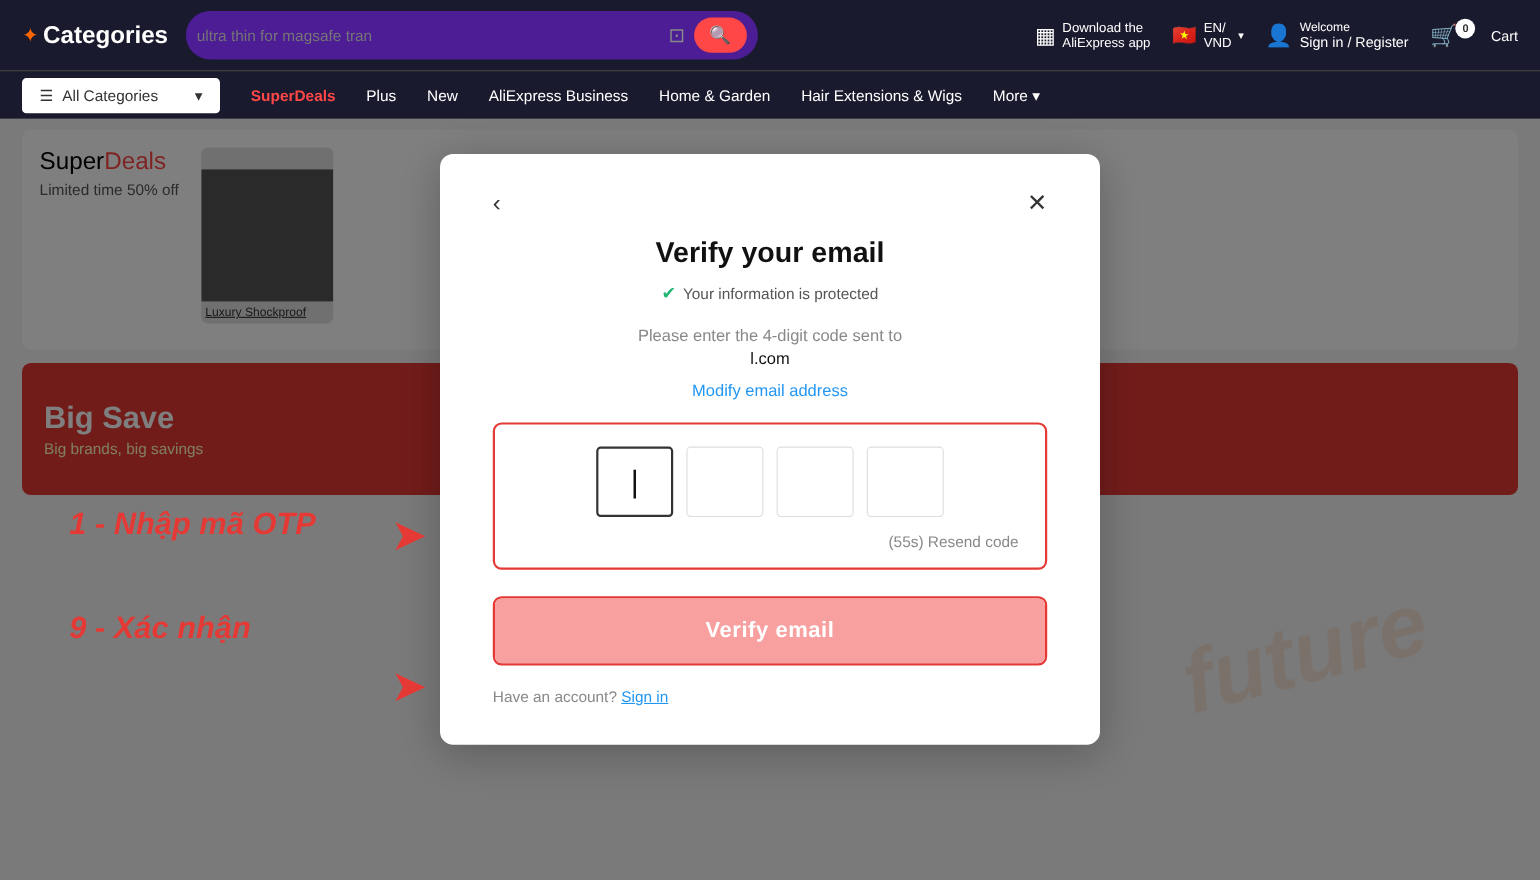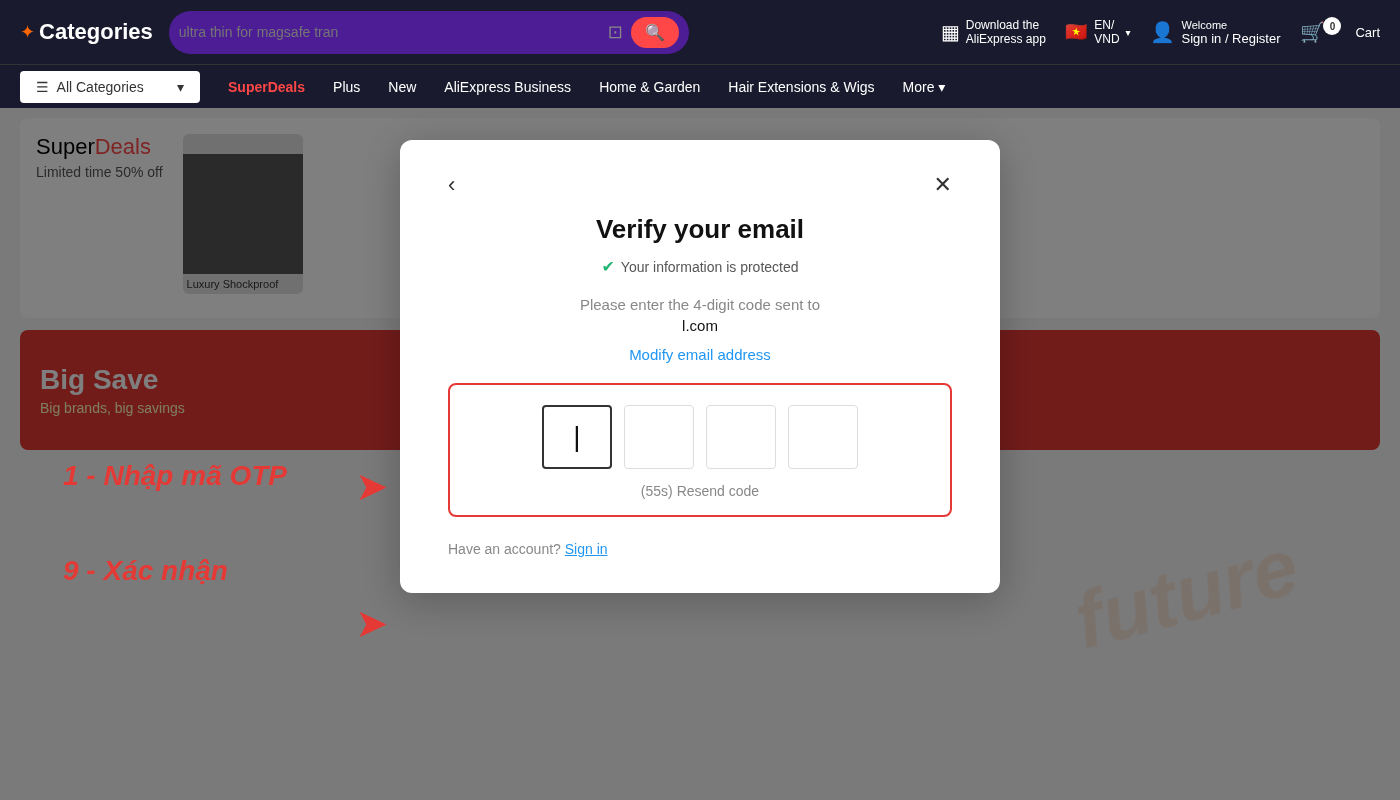--- a/index.html
+++ b/index.html
@@ -43,39 +43,39 @@
     .modal-instruction { text-align: center; font-size: 15px; color: #888; margin-bottom: 4px; }
     .modal-email { text-align: center; font-size: 15px; color: #111; font-weight: 500; margin-bottom: 12px; }
     .modify-link { text-align: center; color: #2196f3; font-size: 15px; cursor: pointer; text-decoration: none; display: block; margin-bottom: 20px; }
 
     
     .otp-container { border: 2px solid #e53935; border-radius: 8px; padding: 20px 24px 16px; margin-bottom: 24px; }
     .otp-inputs { display: flex; justify-content: center; gap: 12px; margin-bottom: 14px; }
     .otp-box { width: 70px; height: 64px; border: 2px solid #333; border-radius: 4px; font-size: 28px; text-align: center; outline: none; color: #111; }
     .otp-box:first-child { border: 2px solid #333; }
     .otp-box:not(:first-child) { border: 1.5px solid #ddd; }
-    .resend-text { text-align: center; font-size: 14px; color: #888; }
+    .resend-text { text-align: right; font-size: 14px; color: #888; }
 
     
     .verify-btn-wrapper { border: 2px solid #e53935; border-radius: 8px; overflow: hidden; margin-bottom: 20px; }
     .verify-btn { width: 100%; padding: 18px; background: #f8a0a0; border: none; font-size: 20px; color: #fff; font-weight: bold; cursor: pointer; letter-spacing: 0.5px; }
     .signin-text { text-align: left; font-size: 14px; color: #888; }
     .signin-link { color: #2196f3; cursor: pointer; text-decoration: underline; }
 
     
     .bg-content { padding: 10px 20px; display: flex; flex-direction: column; gap: 12px; }
     .superdeals-section { background: #fff; border-radius: 8px; padding: 16px; display: flex; align-items: flex-start; gap: 10px; height: 200px; overflow: hidden; }
     .superdeals-label { font-size: 22px; }
     .superdeals-label span { color: #ff4747; }
     .superdeals-sub { font-size: 14px; color: #555; margin-top: 4px; }
     .product-tiles { display: flex; gap: 10px; margin-left: 10px; }
     .product-tile { width: 120px; height: 160px; background: #e0e0e0; border-radius: 6px; overflow: hidden; display: flex; flex-direction: column; justify-content: flex-end; }
     .product-img { width: 100%; height: 120px; background: #ccc; }
     .product-img.dark { background: #555; }
-    .product-name { font-size: 11px; padding: 4px; color: #333; }
+    .product-name { font-size: 11px; padding: 4px; color: #333; text-decoration: underline; }
 
     
     .annotation { position: fixed; z-index: 30; }
     .annotation-text { font-size: 28px; font-weight: 900; color: #e53935; font-style: italic; }
     .arrow { color: #e53935; font-size: 40px; }
 
     
     .watermark { position: fixed; bottom: 160px; right: 100px; font-size: 80px; font-weight: 900; color: rgba(255, 100, 0, 0.12); z-index: 5; font-style: italic; transform: rotate(-15deg); pointer-events: none; }
 
     
@@ -184,20 +184,23 @@
   <div class="otp-container">
     <div class="otp-inputs">
       <input class="otp-box" type="text" maxlength="1" value="|" style="">
       <input class="otp-box" type="text" maxlength="1" value="" style="border: 1.5px solid rgb(221, 221, 221);">
       <input class="otp-box" type="text" maxlength="1" value="" style="border: 1.5px solid rgb(221, 221, 221);">
       <input class="otp-box" type="text" maxlength="1" value="" style="border: 1.5px solid rgb(221, 221, 221);">
     </div>
     <div class="resend-text">(55s) Resend code</div>
   </div>
 
+  <div class="verify-btn-wrapper">
+    <button class="verify-btn">Verify email</button>
+  </div>
 
   <div class="signin-text">
     <span>Have an account?</span>
     <span class="signin-link">Sign in</span>
   </div>
 </div>
 
 <div class="annotation" style="left: 63px; top: 460px; text-align: center;">
   <div class="annotation-text">1 - Nhập mã OTP</div>
 </div>

